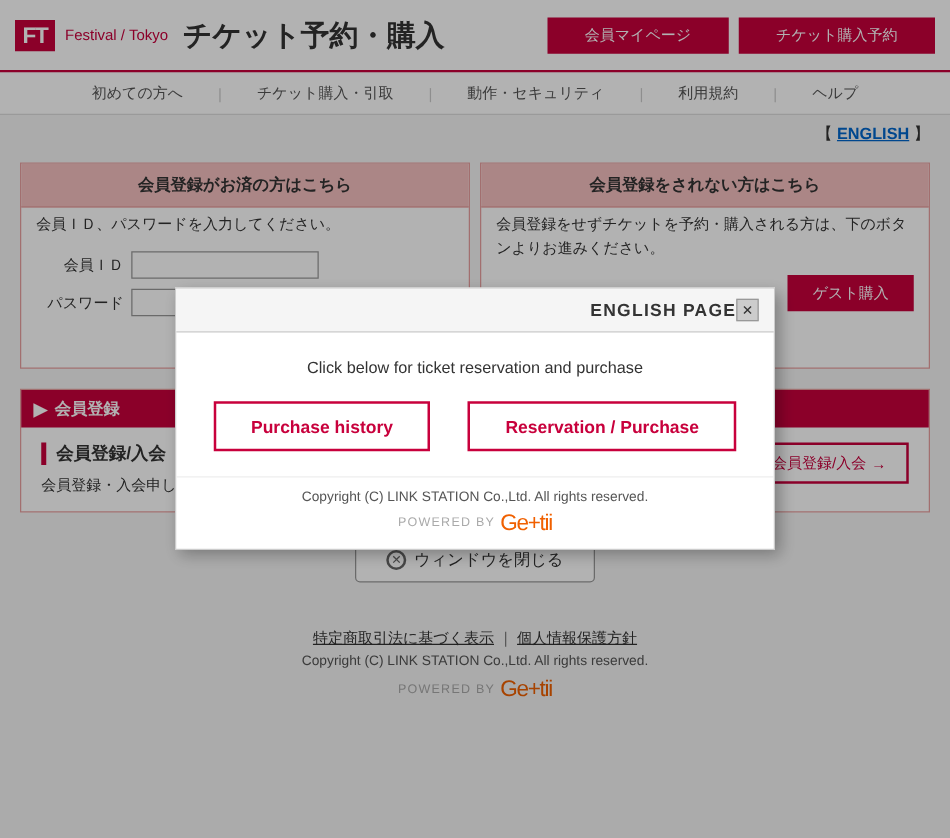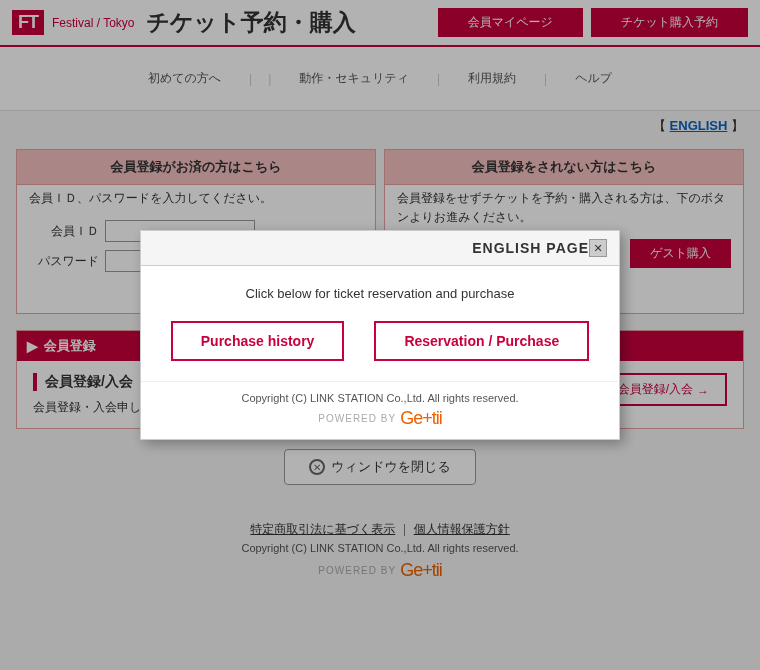--- a/index.html
+++ b/index.html
@@ -13,21 +13,21 @@
     }
 
     
     .header {
       background: #fff;
       border-bottom: 2px solid #c8003c;
       display: flex;
       align-items: center;
       justify-content: space-between;
       padding: 8px 12px;
-      height: 47px;
+      height: 58px;
     }
     .header-left {
       display: flex;
       align-items: center;
       gap: 8px;
     }
     .logo-ft {
       background: #c8003c;
       color: #fff;
       font-weight: bold;
@@ -58,21 +58,21 @@
       cursor: pointer;
       white-space: nowrap;
     }
 
     
     .nav-bar {
       background: #fff;
       border-bottom: 1px solid #ddd;
       display: flex;
       align-items: center;
-      padding: 19px 0;
+      padding: 4px 0;
       gap: 16px;
       justify-content: center;
     }
     .nav-item {
       color: #555;
       font-size: 12px;
       padding: 4px 12px;
       text-decoration: none;
       cursor: pointer;
     }
@@ -372,20 +372,21 @@
   </div>
   <div class="header-buttons">
     <button class="header-btn">会員マイページ</button>
     <button class="header-btn">チケット購入予約</button>
   </div>
 </div>
 
 <div class="nav-bar">
   <a class="nav-item">初めての方へ</a>
   <span class="nav-divider">|</span>
+  <a class="nav-item">チケット購入・引取</a>
   <span class="nav-divider">|</span>
   <a class="nav-item">動作・セキュリティ</a>
   <span class="nav-divider">|</span>
   <a class="nav-item">利用規約</a>
   <span class="nav-divider">|</span>
   <a class="nav-item">ヘルプ</a>
 </div>
 
 <div class="english-bar">
   <span>【</span>

